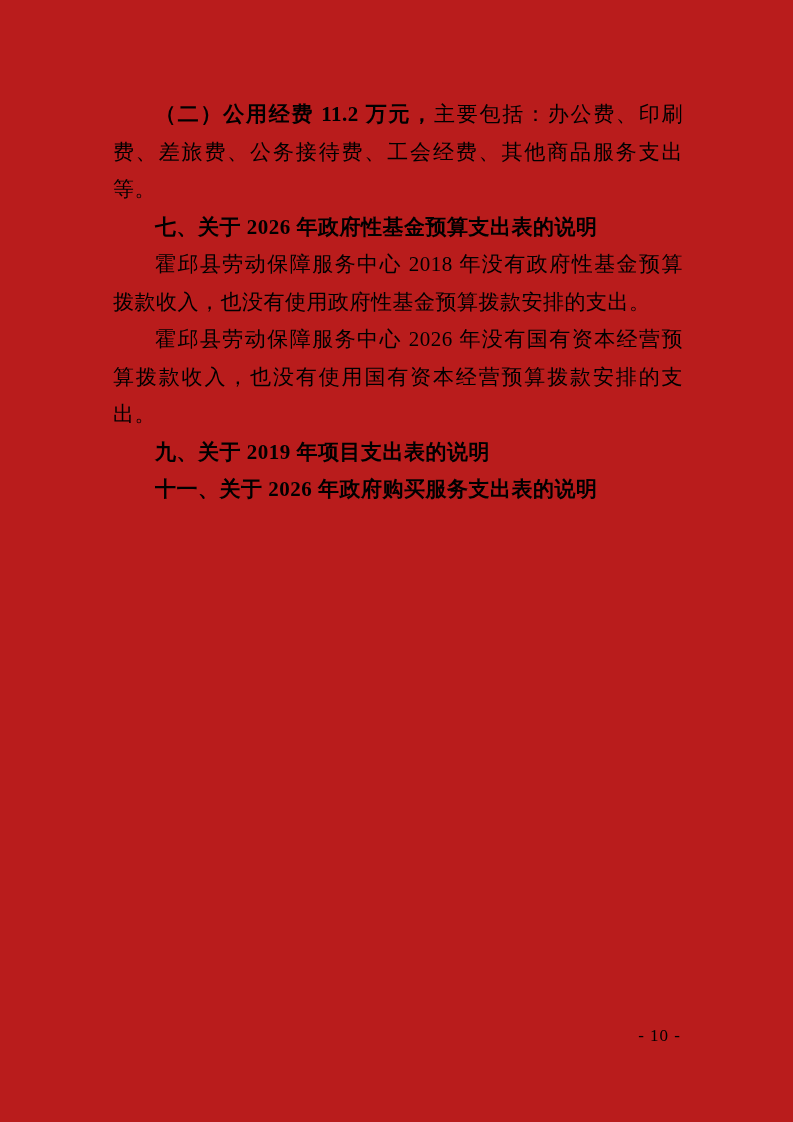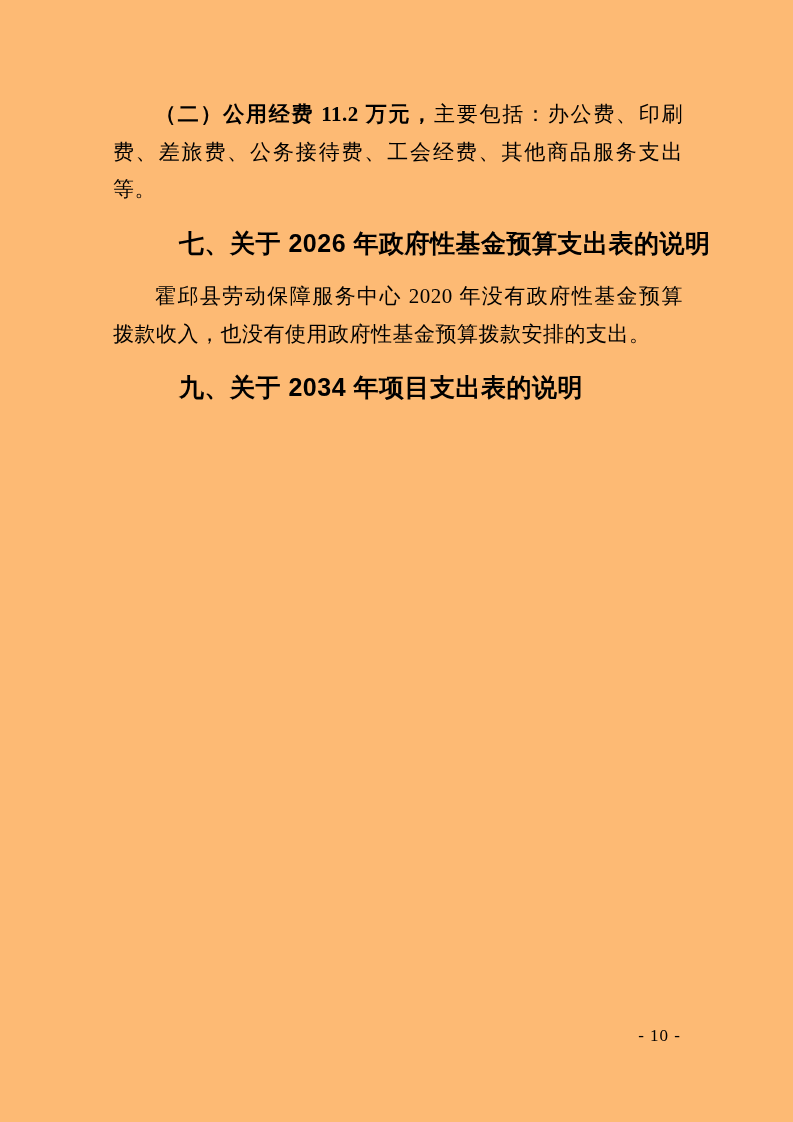--- a/index.html
+++ b/index.html
@@ -13,21 +13,21 @@
     position: relative;
     font-family: "Liberation Serif", "DejaVu Serif", serif;
     color: #000000;
     overflow: hidden;
   }
   .page {
     position: absolute;
     left: 0; top: 0;
     width: 793px;
     height: 1122px;
-    background: #fdba74;
+    background: #b91c1c;
   }
   .content {
     position: absolute;
     left: 113px;
     top: 96px;
     width: 570px;
   }
   .body-para {
     margin: 0;
     font-size: 21px;
@@ -35,27 +35,27 @@
     letter-spacing: 0.5px;
     text-align: justify;
     text-justify: inter-character;
     text-indent: 2em;
     font-family: "Liberation Serif", "DejaVu Serif", serif;
   }
   .lead-bold {
     font-weight: bold;
   }
   .sec-heading {
-    margin: 16px;
-    font-size: 25px;
+    margin: 0;
+    font-size: 21px;
     line-height: 37.5px;
     font-weight: bold;
     text-indent: 2em;
     letter-spacing: 0.5px;
-    font-family: Liberation Sans, sans-serif;
+    font-family: Liberation Serif, serif;
     white-space: nowrap;
   }
   .page-number {
     position: absolute;
     left: 0;
     right: 112px;
     top: 1026px;
     text-align: right;
     font-size: 17px;
     letter-spacing: 1px;
@@ -66,31 +66,33 @@
 </head>
 <body>
 
 <div class="page">
   <div class="content">
 
     <p class="body-para"><span class="lead-bold">（二）公用经费 11.2 万元，</span><span>主要包括：办公费、印刷费、差旅费、公务接待费、工会经费、其他商品服务支出等。</span></p>
 
     <section>
       <h2 class="sec-heading">七、关于 2026 年政府性基金预算支出表的说明</h2>
-      <p class="body-para">霍邱县劳动保障服务中心 2020 年没有政府性基金预算拨款收入，也没有使用政府性基金预算拨款安排的支出。</p>
+      <p class="body-para">霍邱县劳动保障服务中心 2018 年没有政府性基金预算拨款收入，也没有使用政府性基金预算拨款安排的支出。</p>
     </section>
 
     <section>
+      <p class="body-para">霍邱县劳动保障服务中心 2026 年没有国有资本经营预算拨款收入，也没有使用国有资本经营预算拨款安排的支出。</p>
     </section>
 
     <section>
-      <h2 class="sec-heading">九、关于 2034 年项目支出表的说明</h2>
+      <h2 class="sec-heading">九、关于 2019 年项目支出表的说明</h2>
     </section>
 
 
     <section>
+      <h2 class="sec-heading">十一、关于 2026 年政府购买服务支出表的说明</h2>
     </section>
 
 
   </div>
 
   <div class="page-number">- 10 -</div>
 </div>
 
 </body></html>

